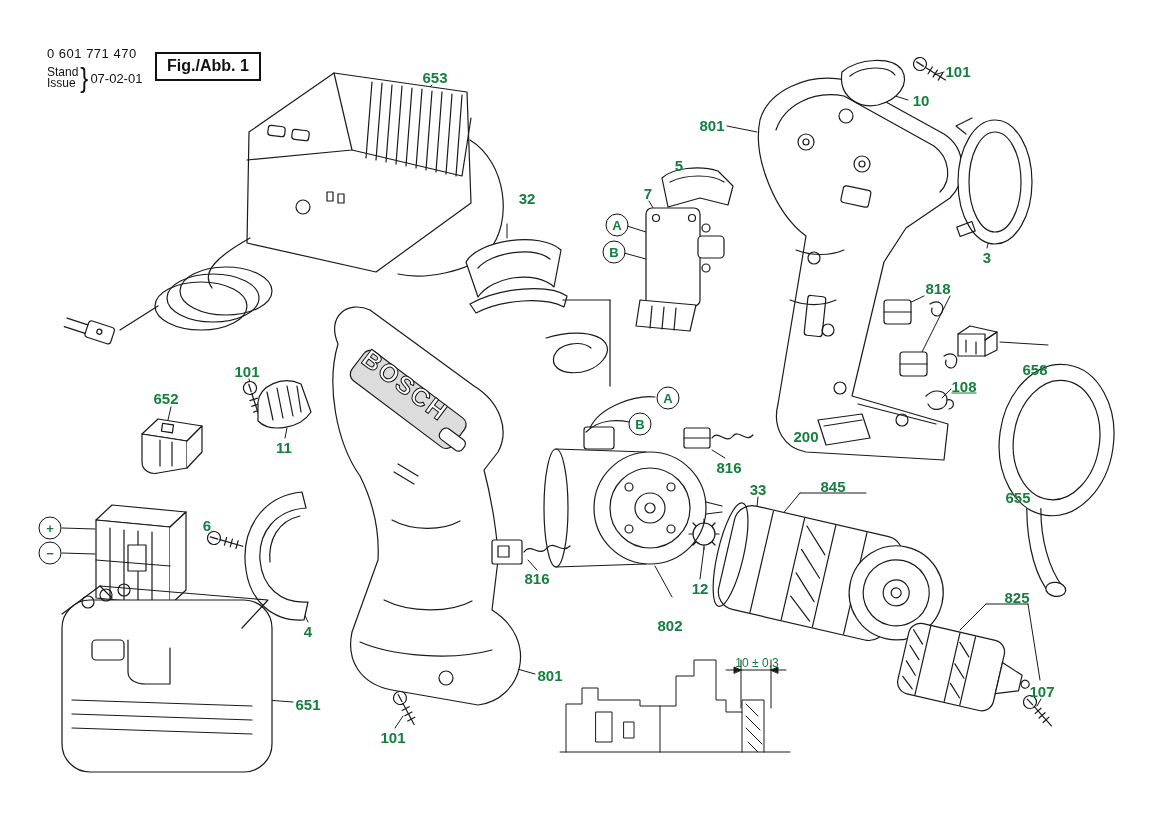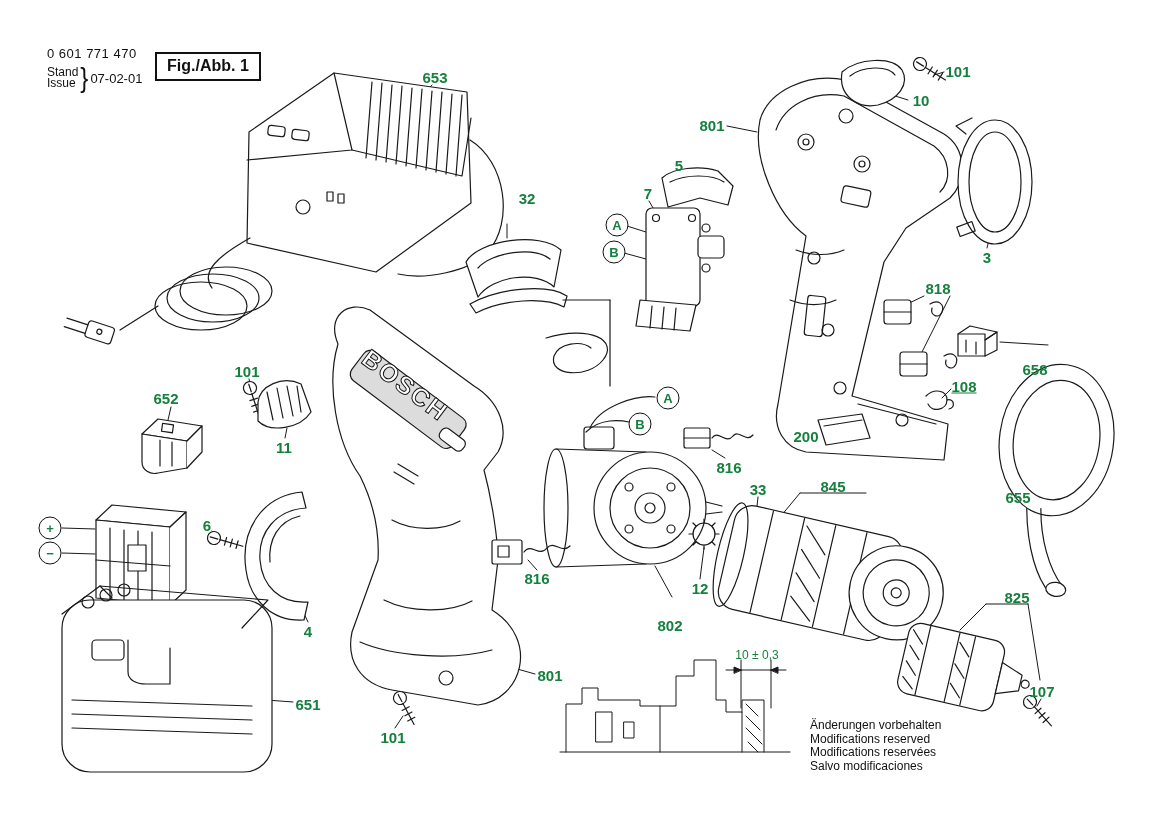--- a/index.html
+++ b/index.html
@@ -13,21 +13,21 @@
   .callout{
     position:absolute;transform:translate(-50%,-50%);
     font-weight:bold;font-size:15px;color:#15803d;white-space:nowrap;line-height:1;
     z-index:5;background:transparent;
   }
   .co-circle{
     width:21px;height:21px;border:1.8px solid #111;border-radius:50%;
     display:flex;align-items:center;justify-content:center;font-size:13px;
     background:#fff;
   }
-  .co-dim{font-weight:normal;font-size:12px;}
+  .co-dim{font-weight:normal;font-size:12px;margin-top:8px;}
   #header{position:absolute;left:47px;top:46px;z-index:6;}
   .part-number{font-size:13px;letter-spacing:.5px;}
   .issue-row{display:flex;align-items:center;margin-top:3px;}
   .issue-words{display:flex;flex-direction:column;font-size:12px;line-height:11px;}
   .brace{font-size:24px;font-weight:300;margin:0 2px 0 2px;transform:scaleY(1.15);}
   .issue-date{font-size:13px;}
   #figbox{
     position:absolute;left:155px;top:52px;z-index:6;
     border:2px solid #111;padding:3px 10px 4px 10px;
     font-weight:bold;font-size:16px;background:#fff;
@@ -455,20 +455,14 @@
       <div class="callout" style="left: 670px; top: 625px;">802</div>
       <div class="callout" style="left: 308px; top: 631px;">4</div>
       <div class="callout" style="left: 308px; top: 704px;">651</div>
       <div class="callout" style="left: 550px; top: 675px;">801</div>
       <div class="callout" style="left: 393px; top: 737px;">101</div>
       <div class="callout" style="left: 1008px; top: 597px; margin-left: 9px;">825</div>
       <div class="callout" style="left: 1042px; top: 691px;">107</div>
       <div class="callout co-dim" style="left: 757px; top: 655px;">10 ± 0,3</div>
     </div>
 
-  <div id="footer-notes">
-    <div>Änderungen vorbehalten</div>
-    <div>Modifications reserved</div>
-    <div>Modifications reservées</div>
-    <div>Salvo modificaciones</div>
-  </div>
 
 </div>
 
 </body></html>

